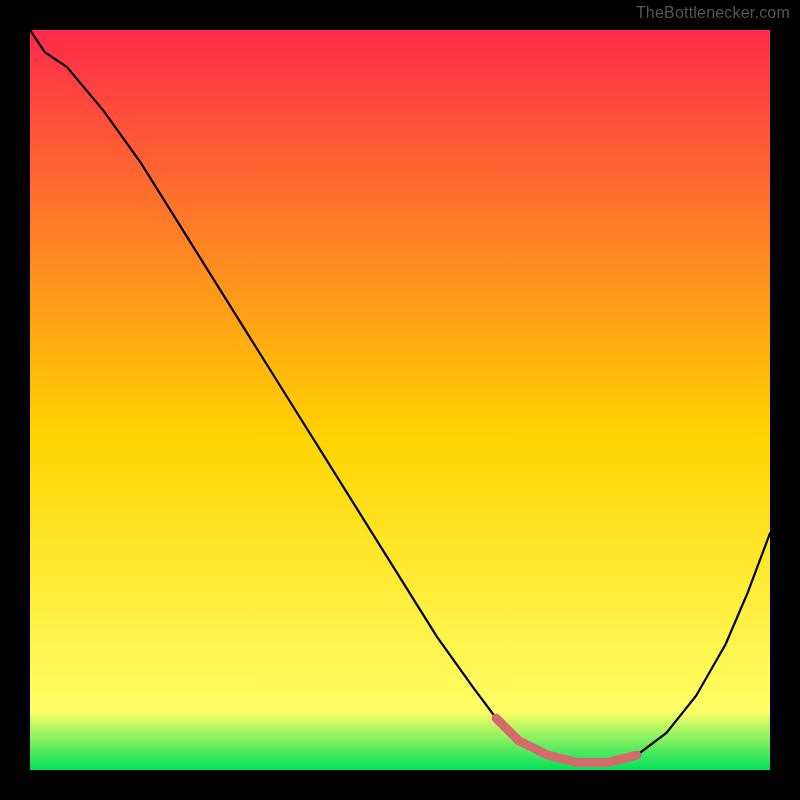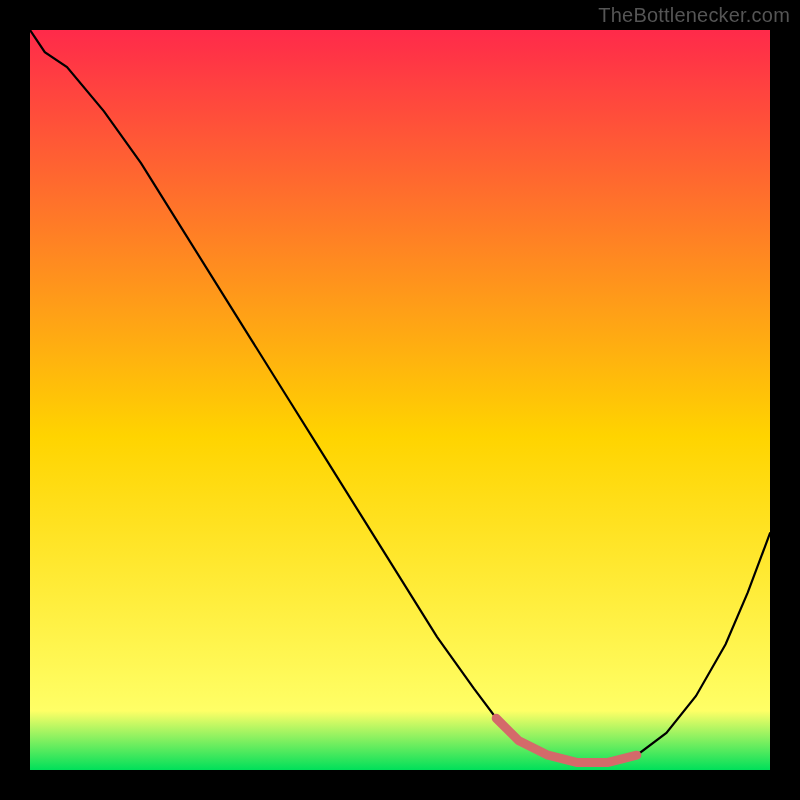--- a/index.html
+++ b/index.html
@@ -15,21 +15,21 @@
     position: relative;
     width: 800px;
     height: 800px;
     background: #000;
   }
   .watermark {
     position: absolute;
     top: 4px;
     right: 10px;
     color: #555;
-    font-size: 20px;
+    font-size: 16px;
     font-weight: 500;
     letter-spacing: 0.2px;
     z-index: 5;
   }
   .plot {
     position: absolute;
     left: 30px;
     top: 30px;
     width: 740px;
     height: 740px;

